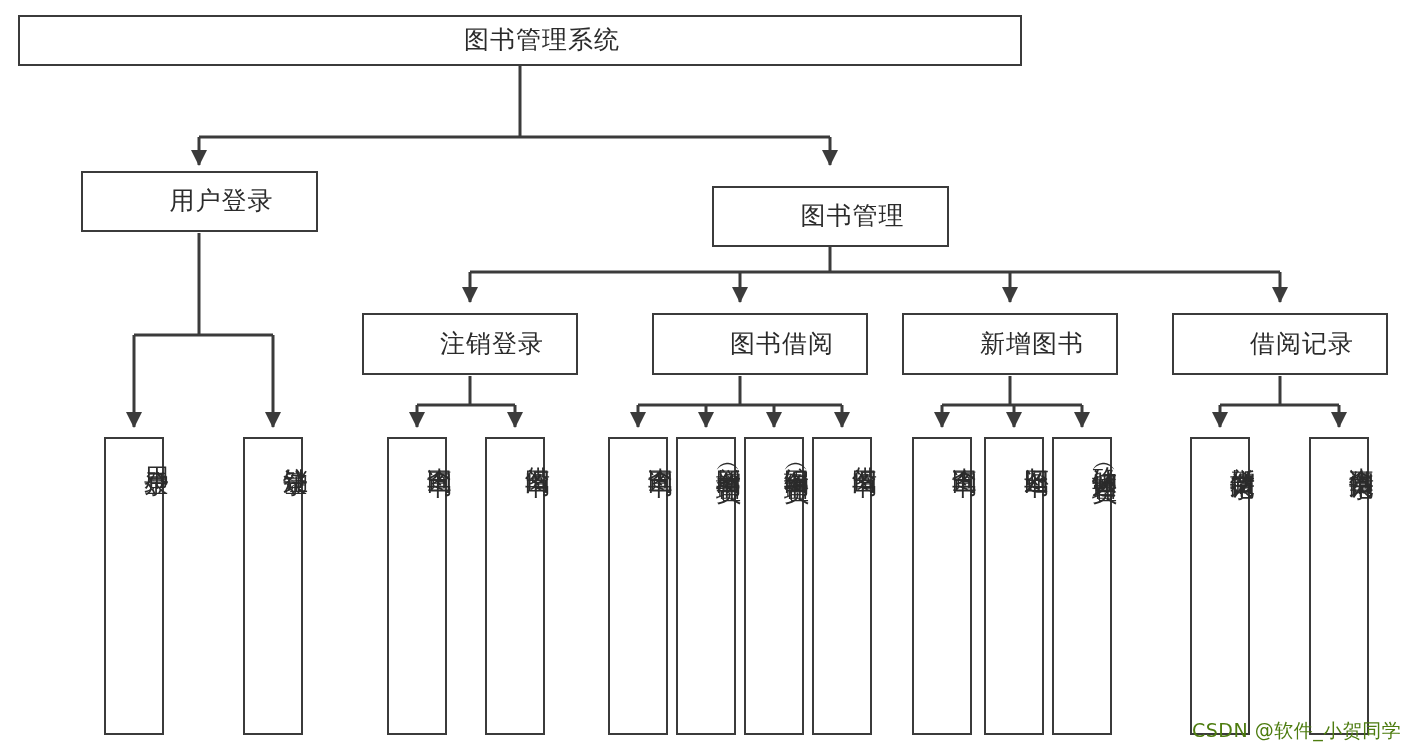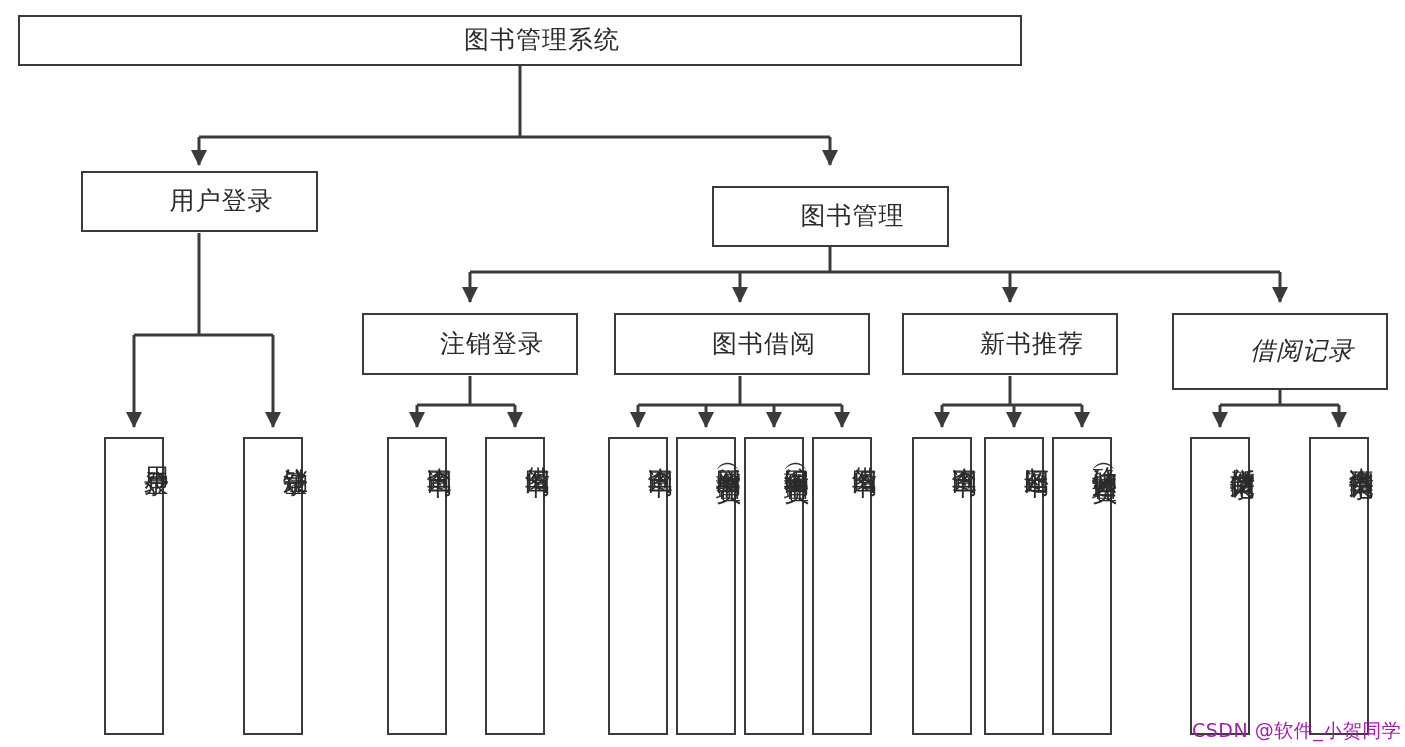--- a/index.html
+++ b/index.html
@@ -55,21 +55,21 @@
     text-orientation: upright;
     font-size: 25px;
     line-height: 1.28;
     letter-spacing: 2px;
     white-space: nowrap;
     text-align: start;
   }
   .watermark {
     position: absolute;
     font-size: 19px;
-    color: #a21caf;
+    color: #4d7c0f;
     white-space: nowrap;
     letter-spacing: 0.5px;
     font-family: "DejaVu Sans", "Liberation Sans", sans-serif;
   }
 </style>
 </head>
 <body>
 
 <div id="canvas">
 
@@ -145,27 +145,27 @@
   <div class="node" id="node-user-login" style="left: 81px; top: 171px; width: 237px; height: 61px;">
     <span class="node-label">用户登录</span>
   </div>
   <div class="node" id="node-book-manage" style="left: 712px; top: 171px; width: 237px; height: 61px; margin-top: 15px;">
     <span class="node-label">图书管理</span>
   </div>
 
   <div class="node" id="node-new-book-recommend" style="left: 362px; top: 313px; width: 216px; height: 62px;">
     <span class="node-label">注销登录</span>
   </div>
-  <div class="node" id="node-book-borrow" style="left: 614px; top: 313px; width: 256px; height: 62px;">
+  <div class="node" id="node-book-borrow" style="left: 652px; top: 313px; width: 216px; height: 62px;">
     <span class="node-label">图书借阅</span>
   </div>
   <div class="node" id="node-current-borrow" style="left: 902px; top: 313px; width: 216px; height: 62px;">
-    <span class="node-label">新书推荐</span>
-  </div>
-  <div class="node" id="node-borrow-record" style="left: 1172px; top: 313px; width: 216px; height: 77px; font-style: italic;">
+    <span class="node-label">新增图书</span>
+  </div>
+  <div class="node" id="node-borrow-record" style="left: 1172px; top: 313px; width: 216px; height: 62px;">
     <span class="node-label">借阅记录</span>
   </div>
 
   <div class="node leaf" id="leaf-0" style="left: 104px; top: 437px; width: 60px; height: 298px;">
     <span class="node-label">用户登录</span>
   </div>
   <div class="node leaf" id="leaf-1" style="left: 243px; top: 437px; width: 60px; height: 298px;">
     <span class="node-label">注销登录</span>
   </div>
   <div class="node leaf" id="leaf-2" style="left: 387px; top: 437px; width: 60px; height: 298px;">

